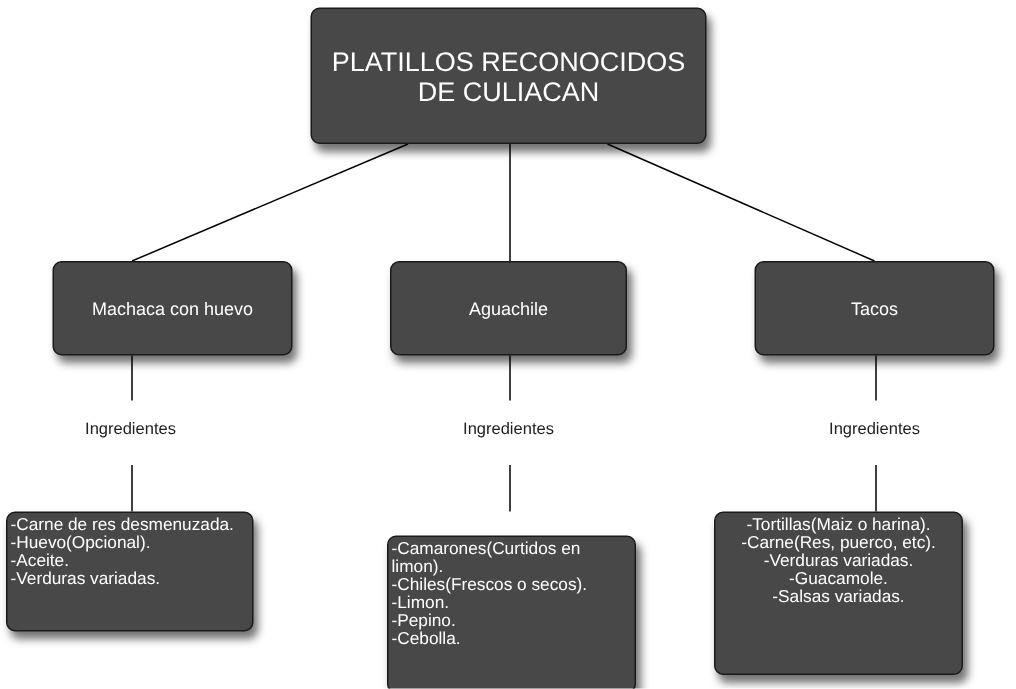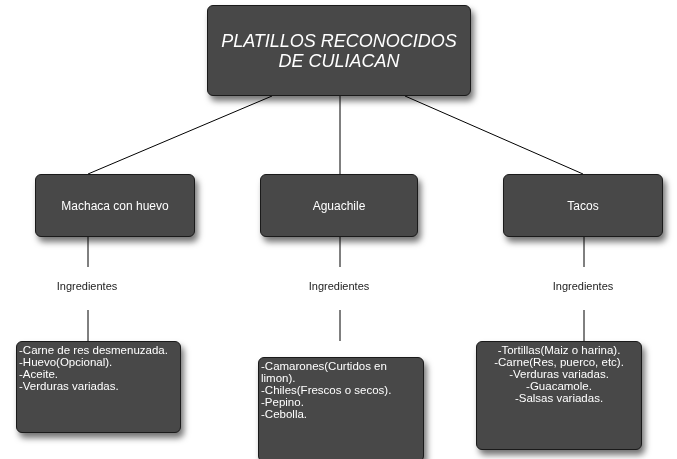--- a/index.html
+++ b/index.html
@@ -4,33 +4,33 @@
 <style>
   html, body { margin: 0; padding: 0; background: #ffffff; }
   body { width: 677px; height: 459px; position: relative; overflow: hidden;
          font-family: "Liberation Sans", sans-serif; }
   svg.connectors { position: absolute; left: 0; top: 0; width: 677px; height: 459px; }
   .node { position: absolute; box-sizing: border-box; background: #484848;
           border: 1px solid #1a1a1a; border-radius: 6px; color: #ffffff;
           box-shadow: 3px 5px 6px rgba(0,0,0,0.55); }
   .root { left: 207px; top: 5px; width: 264px; height: 91px;
           display: flex; align-items: center; justify-content: center;
-          text-align: center; font-size: 18px; line-height: 20px; font-style: italic; }
+          text-align: center; font-size: 18px; line-height: 20px; }
   .dish { top: 174px; height: 63px; display: flex; align-items: center;
           justify-content: center; font-size: 12px; }
   .dish.d0 { left: 7px; width: 160px; margin-left: 28px; }
   .dish.d1 { left: 260px; width: 158px; }
   .dish.d2 { left: 503px; width: 160px; }
   .label { position: absolute; top: 280px; width: 160px; text-align: center;
            font-size: 11px; color: #222; }
   .label.l0 { left: 7px; }
   .label.l1 { left: 259px; }
   .label.l2 { left: 503px; }
   .ing { top: 341px; padding: 2px 2px; font-size: 11.5px; line-height: 12px; }
-  .ing.i0 { left: 4px; width: 165px; height: 92px; margin-left: 12px; }
+  .ing.i0 { left: 4px; width: 165px; height: 80px; }
   .ing.i1 { left: 258px; width: 166px; height: 105px; margin-top: 16px; }
   .ing.i2 { left: 476px; width: 166px; height: 109px; text-align: center; }
   .ing div { white-space: normal; }
 </style>
 </head>
 <body>
 
 <svg class="connectors">
   <line x1="272" y1="96" x2="88" y2="174" stroke="#000" stroke-width="1"></line>
   <line x1="340" y1="96" x2="340" y2="174" stroke="#000" stroke-width="1"></line>
@@ -66,20 +66,21 @@
 
 <div class="node ing i0">
   <div>-Carne de res desmenuzada.</div>
   <div>-Huevo(Opcional).</div>
   <div>-Aceite.</div>
   <div>-Verduras variadas.</div>
 </div>
 <div class="node ing i1">
   <div>-Camarones(Curtidos en limon).</div>
   <div>-Chiles(Frescos o secos).</div>
+  <div>-Limon.</div>
   <div>-Pepino.</div>
   <div>-Cebolla.</div>
 </div>
 <div class="node ing i2">
   <div>-Tortillas(Maiz o harina).</div>
   <div>-Carne(Res, puerco, etc).</div>
   <div>-Verduras variadas.</div>
   <div>-Guacamole.</div>
   <div>-Salsas variadas.</div>
 </div>

